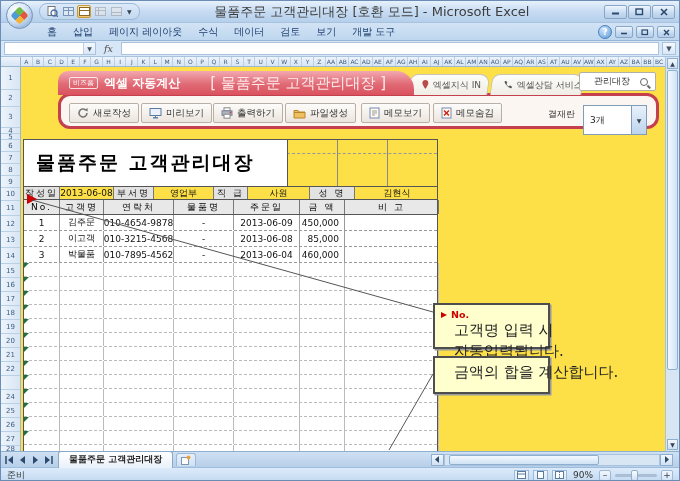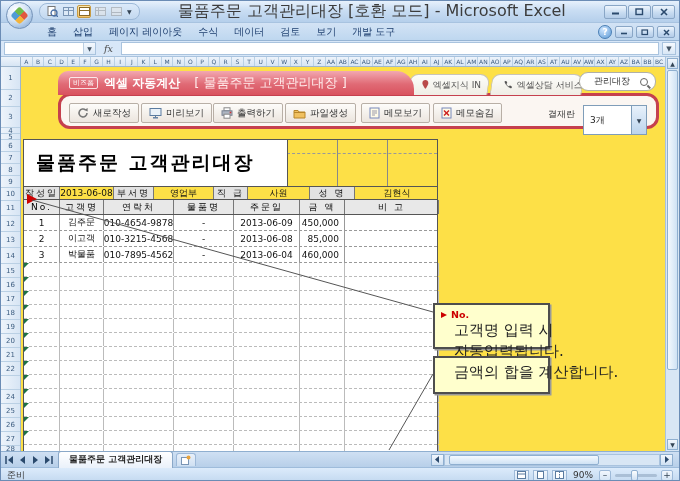--- a/index.html
+++ b/index.html
@@ -8,21 +8,21 @@
 
   
   .titlebar{height:22px;background:linear-gradient(#e7f1fc,#c9ddf3 45%,#b5cfeb);display:flex;align-items:center;position:relative;border-bottom:1px solid #a8c3e0}
   .orb{position:absolute;left:5px;top:1px;width:27px;height:27px;border-radius:50%;border:1px solid #7492b8;background:radial-gradient(circle at 35% 28%,#fff,#d6e5f6 45%,#9cbbde 78%,#7aa0cc);display:flex;align-items:center;justify-content:center;z-index:9;cursor:pointer}
   .orb i{width:13px;height:13px;border-radius:3px;background:conic-gradient(#e0583e 0 25%,#f3b33c 0 50%,#4f9bd6 0 75%,#6fba4b 0);transform:rotate(45deg)}
   .qat{display:flex;align-items:center;gap:2px;margin-left:38px;background:linear-gradient(#dceafa,#c2d8ef);border:1px solid #9db9d8;border-radius:8px;padding:1px 5px;height:17px}
   .qicon{width:14px;height:13px;border-radius:2px;display:flex;align-items:center;justify-content:center;cursor:pointer}
   .qicon.sel{background:linear-gradient(#ffe9b0,#f5c56a);border:1px solid #c79b43}
   .qicon svg{display:block}
   .qdrop{font-size:6px;color:#345;padding:0 2px;cursor:pointer}
-  .wtitle{flex:1;text-align:center;font-size:16px;color:#3c3c3c}
+  .wtitle{flex:1;text-align:center;font-size:13px;color:#3c3c3c}
   .wc{display:flex;gap:1px;margin-right:4px}
   .wcb{width:23px;height:14px;border:1px solid #89a6c6;border-radius:2px;background:linear-gradient(#eef5fd,#c8dcf1 55%,#b3cce8);display:flex;align-items:center;justify-content:center;cursor:pointer}
   .wcb svg{display:block}
 
   
   .ribbon{height:18px;background:linear-gradient(#d3e3f5,#bed7ef);display:flex;align-items:center;padding-left:38px;position:relative;border-bottom:1px solid #96b4d4}
   .rtab{font-size:10px;color:#1d3e6e;padding:2px 8px;cursor:pointer;white-space:nowrap}
   .rright{position:absolute;right:4px;top:2px;display:flex;align-items:center;gap:3px}
   .helpbtn{width:14px;height:14px;border-radius:50%;background:radial-gradient(circle at 35% 30%,#cfe6ff,#5e9bd6);border:1px solid #4a7fb5;color:#fff;font-size:9px;font-weight:bold;text-align:center;line-height:13px;cursor:pointer}
   .wcb.sm{width:18px;height:12px}
@@ -44,24 +44,24 @@
   .rh{font-size:7px;color:#3d5d80;display:flex;align-items:center;justify-content:center;border-bottom:1px solid #bad0e4;cursor:pointer}
   .canvas{position:absolute;left:20px;top:10px;right:14px;bottom:0;overflow:hidden;background:#fde047}
   .vscroll{position:absolute;right:0;top:0;width:14px;bottom:0;background:#d8e6f4;border-left:1px solid #a9c3de}
   .vsb{position:absolute;left:1px;width:11px;height:11px;background:linear-gradient(#f2f7fd,#cfe0f2);border:1px solid #8fafd0;text-align:center;font-size:6px;color:#345;line-height:10px;cursor:pointer}
   .vthumb{position:absolute;left:1px;top:13px;width:11px;height:300px;background:linear-gradient(90deg,#f4f9fe,#cfe2f4);border:1px solid #8fafd0;border-radius:2px;cursor:grab}
 
   
   .bhead{position:absolute;left:37px;top:4px;width:356px;height:24px;background:linear-gradient(#f2a8b1,#e06a75 55%,#d9525e);border-radius:10px 18px 0 0;display:flex;align-items:center;color:#fff;z-index:6}
   .brand{border:1px solid rgba(255,255,255,.8);border-radius:2px;font-size:7px;padding:0 3px;margin:0 6px 0 11px;line-height:10px}
   .apptitle{font-weight:bold;font-size:12px}
-  .doclabel{font-size:13px;margin-left:14px;color:#ffeaea}
+  .doclabel{font-size:15px;margin-left:30px;color:#ffeaea}
   .svctab{position:absolute;top:7px;height:21px;background:linear-gradient(#fdfdfa,#efede5);border:1px solid #c9c4b8;border-bottom:none;border-radius:8px 10px 0 0;transform:skewX(-8deg);display:flex;align-items:center;z-index:5;cursor:pointer}
   .svctab>span{transform:skewX(8deg);display:flex;align-items:center;gap:4px;font-size:9px;color:#555;padding:0 12px;white-space:nowrap}
-  .search{position:absolute;left:558px;top:5px;width:77px;height:19px;background:#fff;border:1px solid #b0b0a8;border-radius:9px;display:flex;align-items:center;z-index:6;padding:0 4px}
+  .search{position:absolute;left:558px;top:5px;width:77px;height:19px;background:#fff;border:1px solid #b0b0a8;border-radius:2px;display:flex;align-items:center;z-index:6;padding:0 4px}
   .search input{border:none;outline:none;width:56px;font-size:9px;text-align:center;font-family:inherit;color:#333}
   .mag{width:8px;height:8px;border:1.5px solid #666;border-radius:50%;position:relative;cursor:pointer}
   .mag::after{content:"";position:absolute;width:4px;height:1.5px;background:#666;transform:rotate(45deg);left:6px;top:7px}
   .btoolbar{position:absolute;left:37px;top:26px;width:601px;height:36px;border:3px solid #c5404e;border-radius:12px;background:#fbf6f2;z-index:4}
   .tbn{position:absolute;top:7px;height:20px;display:flex;align-items:center;gap:4px;padding:0 7px;font-size:9.5px;color:#333;background:linear-gradient(#fdfcfa,#ece5de);border:1px solid #b8afa6;border-radius:2px;cursor:pointer;white-space:nowrap}
   .aplab{position:absolute;left:487px;top:12px;font-size:9px;color:#333}
   .apdrop{position:absolute;left:522px;top:9px;width:64px;height:30px;display:flex;cursor:pointer}
   .apval{flex:1;background:#fff;border:1px solid #7f9db9;font-size:9px;display:flex;align-items:center;padding-left:6px;color:#222}
   .aparw{width:15px;background:linear-gradient(#e8f1fb,#bcd4ec);border:1px solid #7f9db9;border-left:none;display:flex;align-items:center;justify-content:center;font-size:6px;color:#345}
 

